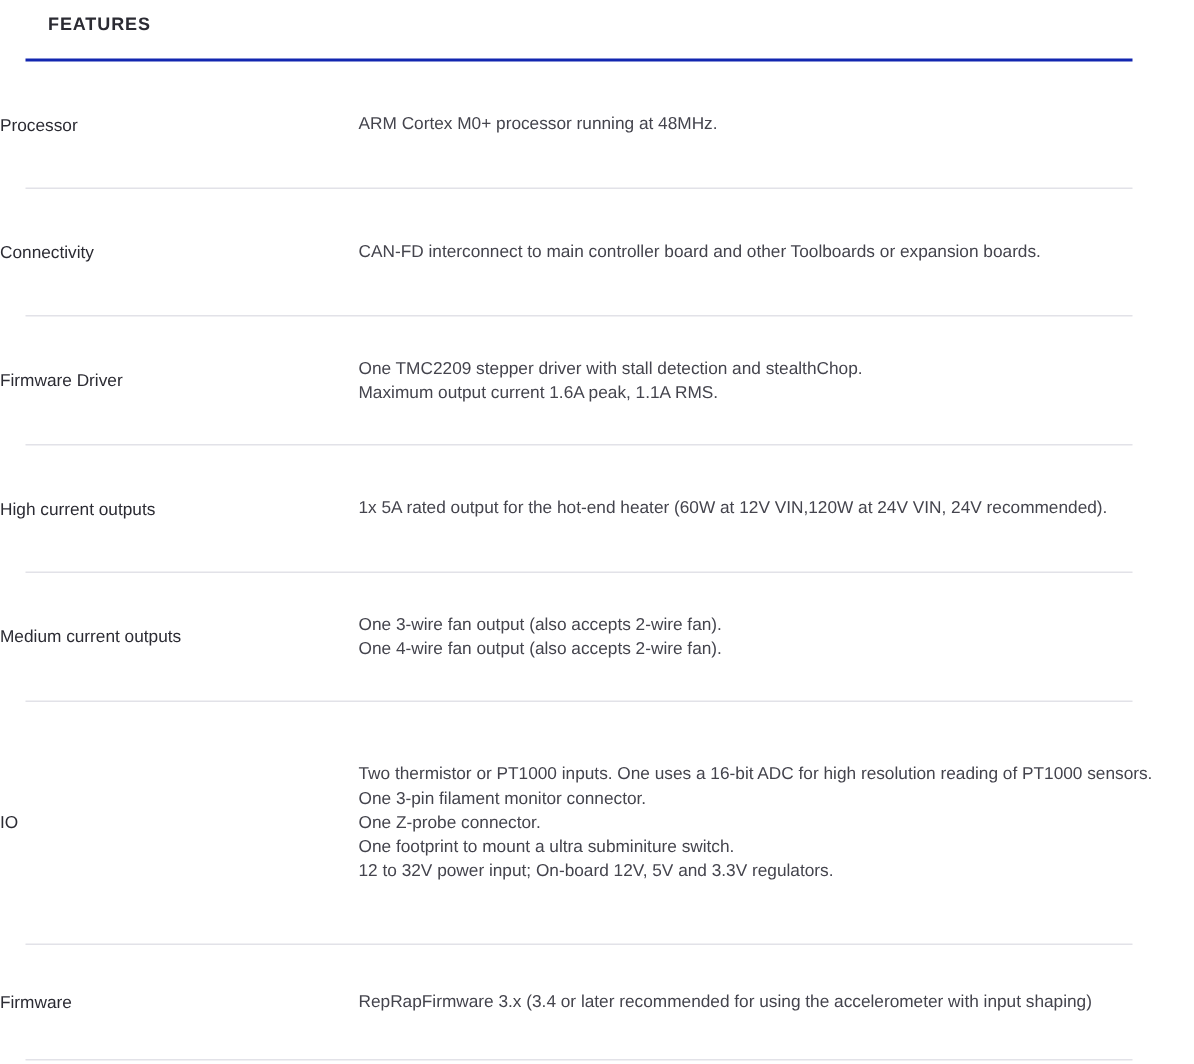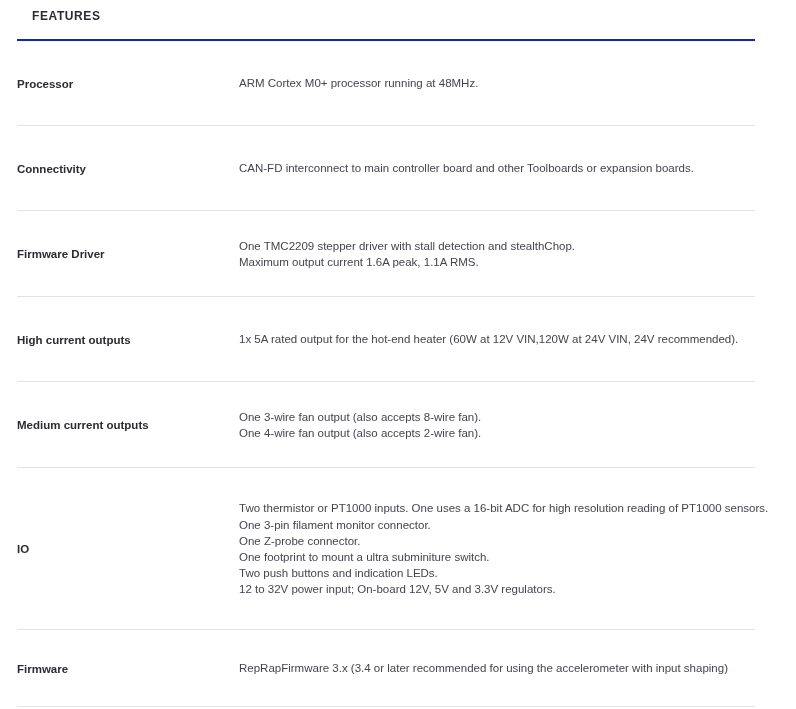--- a/index.html
+++ b/index.html
@@ -62,24 +62,23 @@
   .spec-row .row-inner {
     position: relative;
     display: flex;
     align-items: center;
     min-height: 73px;
   }
 
   .spec-term {
     box-sizing: border-box;
     width: 239px;
-    padding-left: 17px;
     padding-right: 10px;
     font-size: 11.5px;
-    font-weight: 700;
+    font-weight: 400;
     color: #2b2b33;
     line-height: 16px;
     flex: 0 0 239px;
   }
 
   .spec-desc {
     box-sizing: border-box;
     flex: 1 1 auto;
     font-size: 11.5px;
     font-weight: 400;
@@ -151,35 +150,34 @@
           <div class="spec-desc">
             <span class="desc-line">1x 5A rated output for the hot-end heater (60W at 12V VIN,120W at 24V VIN, 24V recommended).</span>
           </div>
         </div>
         <div class="row-divider"></div>
       </div>
       <div class="spec-row h-tall">
         <div class="row-inner">
           <div class="spec-term">Medium current outputs</div>
           <div class="spec-desc">
-            <span class="desc-line">One 3-wire fan output (also accepts 8-wire fan).</span>
+            <span class="desc-line">One 3-wire fan output (also accepts 2-wire fan).</span>
             <span class="desc-line">One 4-wire fan output (also accepts 2-wire fan).</span>
           </div>
         </div>
         <div class="row-divider"></div>
       </div>
       <div class="spec-row h-io">
         <div class="row-inner">
           <div class="spec-term">IO</div>
           <div class="spec-desc">
             <span class="desc-line">Two thermistor or PT1000 inputs. One uses a 16-bit ADC for high resolution reading of PT1000 sensors.</span>
             <span class="desc-line">One 3-pin filament monitor connector.</span>
             <span class="desc-line">One Z-probe connector.</span>
             <span class="desc-line">One footprint to mount a ultra subminiture switch.</span>
-            <span class="desc-line">Two push buttons and indication LEDs.</span>
             <span class="desc-line">12 to 32V power input; On-board 12V, 5V and 3.3V regulators.</span>
           </div>
         </div>
         <div class="row-divider"></div>
       </div>
       <div class="spec-row h-last">
         <div class="row-inner">
           <div class="spec-term">Firmware</div>
           <div class="spec-desc">
             <span class="desc-line">RepRapFirmware 3.x (3.4 or later recommended for using the accelerometer with input shaping)</span>

